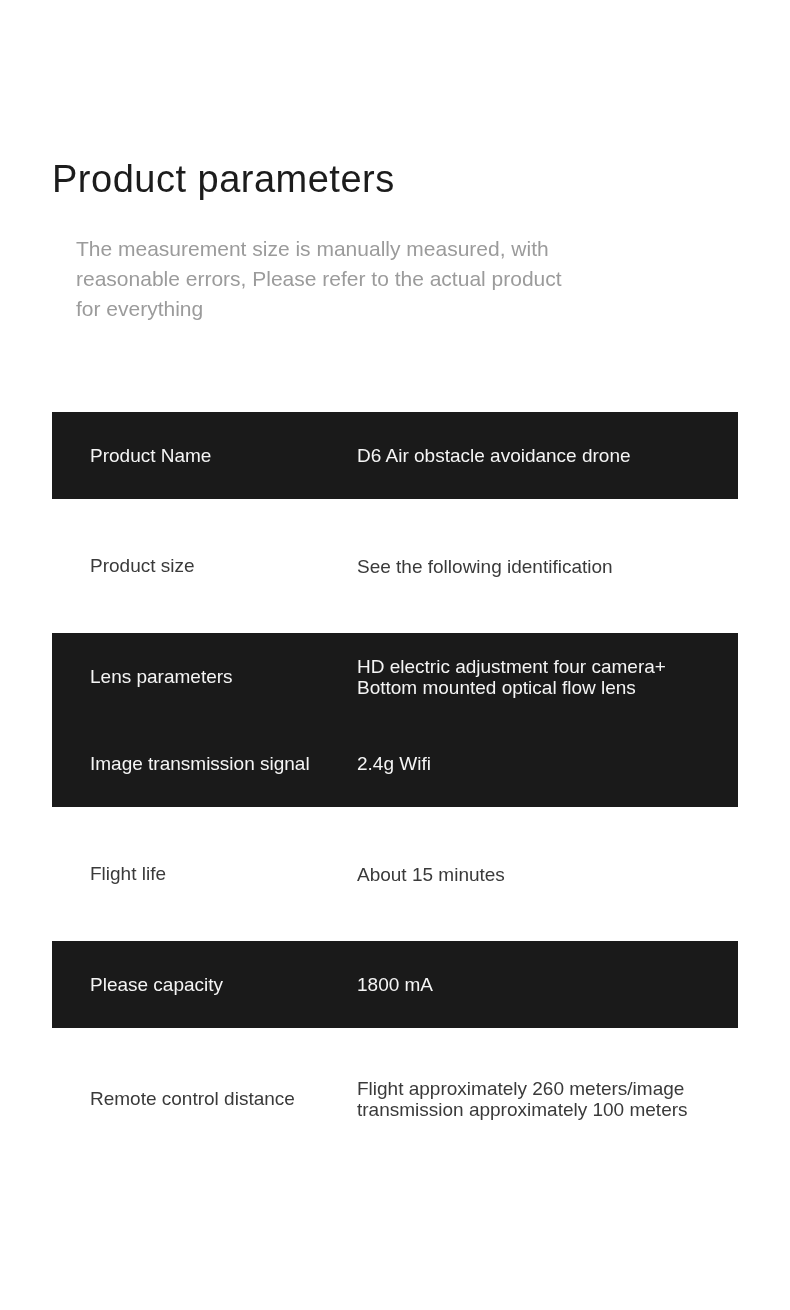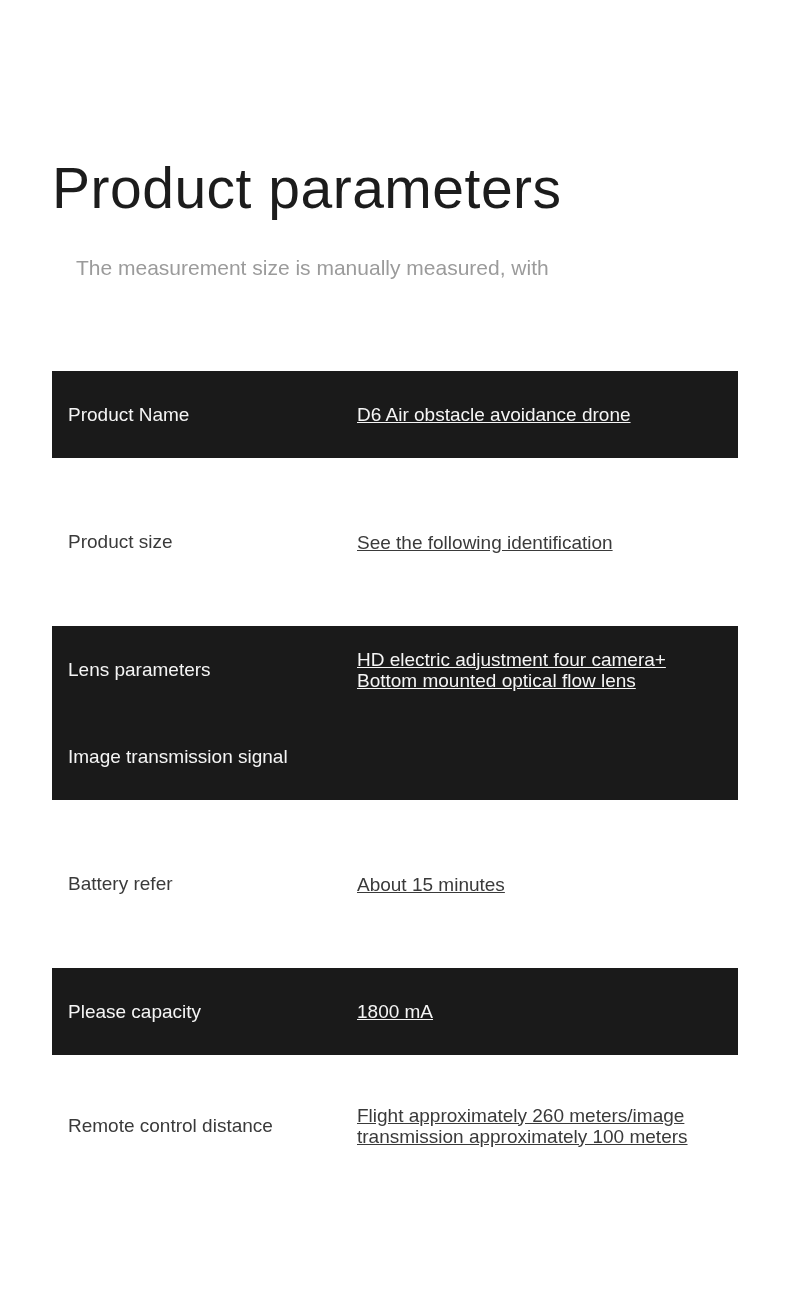--- a/index.html
+++ b/index.html
@@ -14,21 +14,21 @@
     overflow: hidden;
   }
   .page {
     width: 790px;
     height: 1310px;
     background: #ffffff;
     overflow: hidden;
   }
   .page-title {
     margin: 160px 0 16px 52px;
-    font-size: 57px;
+    font-size: 38px;
     line-height: 1;
     font-weight: 400;
     color: var(--title_text, #1c1c1c);
     letter-spacing: 0.5px;
   }
   .page-subtitle {
     margin: 36px 0 0 76px;
     font-size: 21px;
     line-height: 30px;
     color: var(--subtitle_text, #9b9b9b);
@@ -44,53 +44,54 @@
     box-sizing: border-box;
   }
   .row.dark {
     background: var(--dark_row_bg, #1a1a1a);
     color: var(--dark_row_text, #f5f5f5);
     height: 87px;
   }
   .row.light {
     background: transparent;
     color: var(--light_row_text, #3a3a3a);
-    height: 168px;
+    height: 134px;
   }
   .row:last-child {
     height: 141px;
   }
   .label {
     box-sizing: border-box;
     width: 305px;
-    padding-left: 16px;
+    padding-left: 38px;
     font-size: 19px;
     line-height: 22px;
     flex: 0 0 305px;
   }
   .value {
     font-size: 19px;
     line-height: 21px;
     flex: 1 1 auto;
     padding-right: 10px;
-    text-decoration: underline;
   }
   .vline {
     white-space: nowrap;
   }
 </style>
 </head>
 <body>
 
 <div class="page">
 
   <h1 class="page-title">Product parameters</h1>
 
   <div class="page-subtitle">
     <div>The measurement size is manually measured, with</div>
+    <div>reasonable errors, Please refer to the actual product</div>
+    <div>for everything</div>
   </div>
 
   <div class="spec-table">
 
     <div class="row dark">
       <div class="label">Product Name</div>
       <div class="value">
         <div class="vline">D6 Air obstacle avoidance drone</div>
         <div class="vline"></div>
       </div>
@@ -108,24 +109,28 @@
       <div class="label">Lens parameters</div>
       <div class="value">
         <div class="vline">HD electric adjustment four camera+</div>
         <div class="vline">Bottom mounted optical flow lens</div>
       </div>
     </div>
 
 
     <div class="row dark">
       <div class="label">Image transmission signal</div>
+      <div class="value">
+        <div class="vline">2.4g Wifi</div>
+        <div class="vline"></div>
+      </div>
     </div>
 
     <div class="row light">
-      <div class="label">Battery refer</div>
+      <div class="label">Flight life</div>
       <div class="value">
         <div class="vline">About 15 minutes</div>
         <div class="vline"></div>
       </div>
     </div>
 
     <div class="row dark">
       <div class="label">Please capacity</div>
       <div class="value">
         <div class="vline">1800 mA</div>

